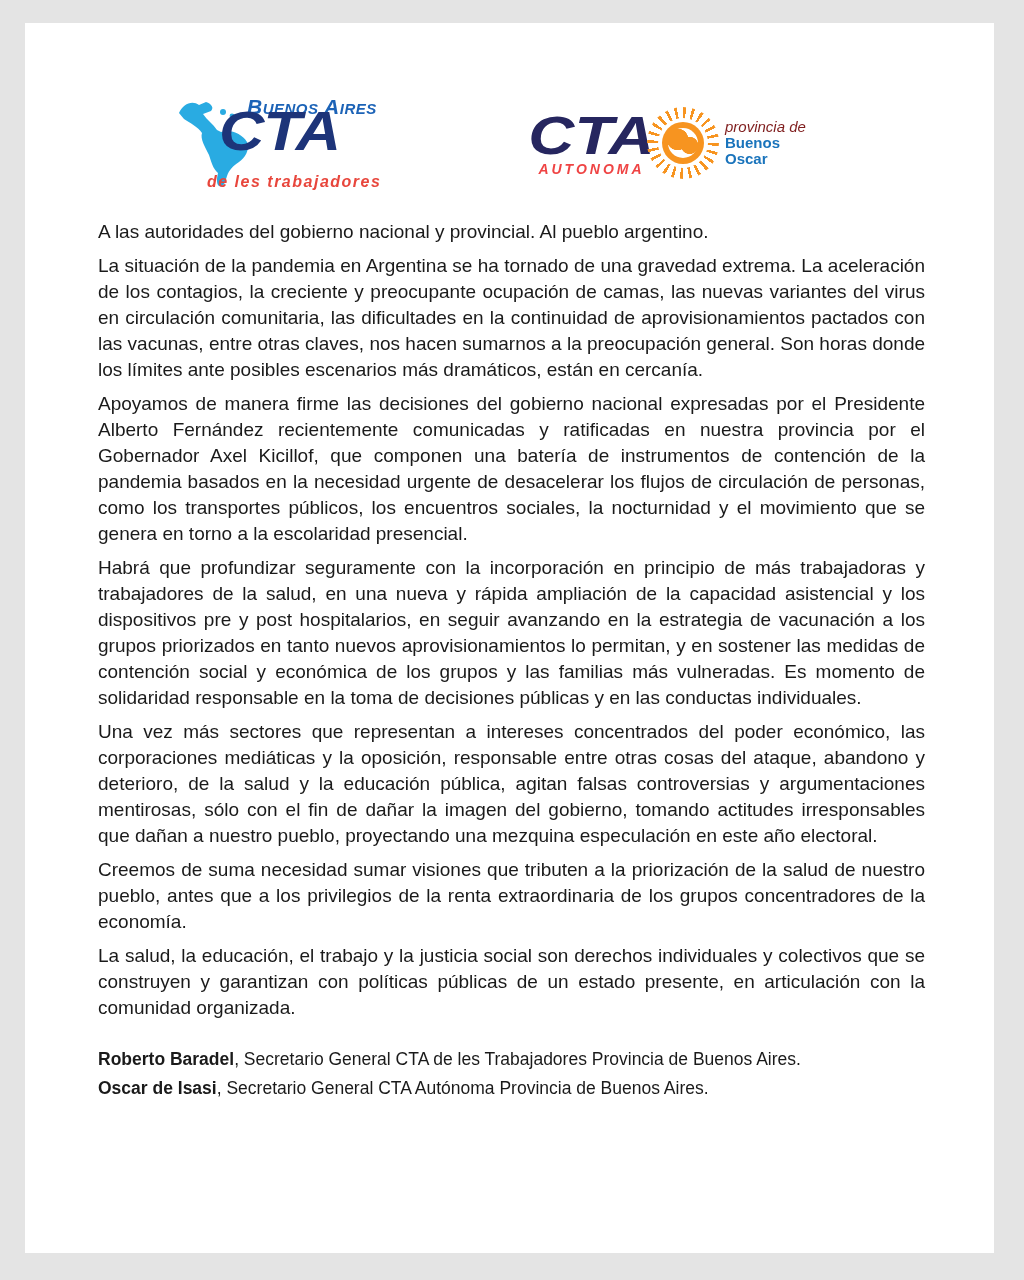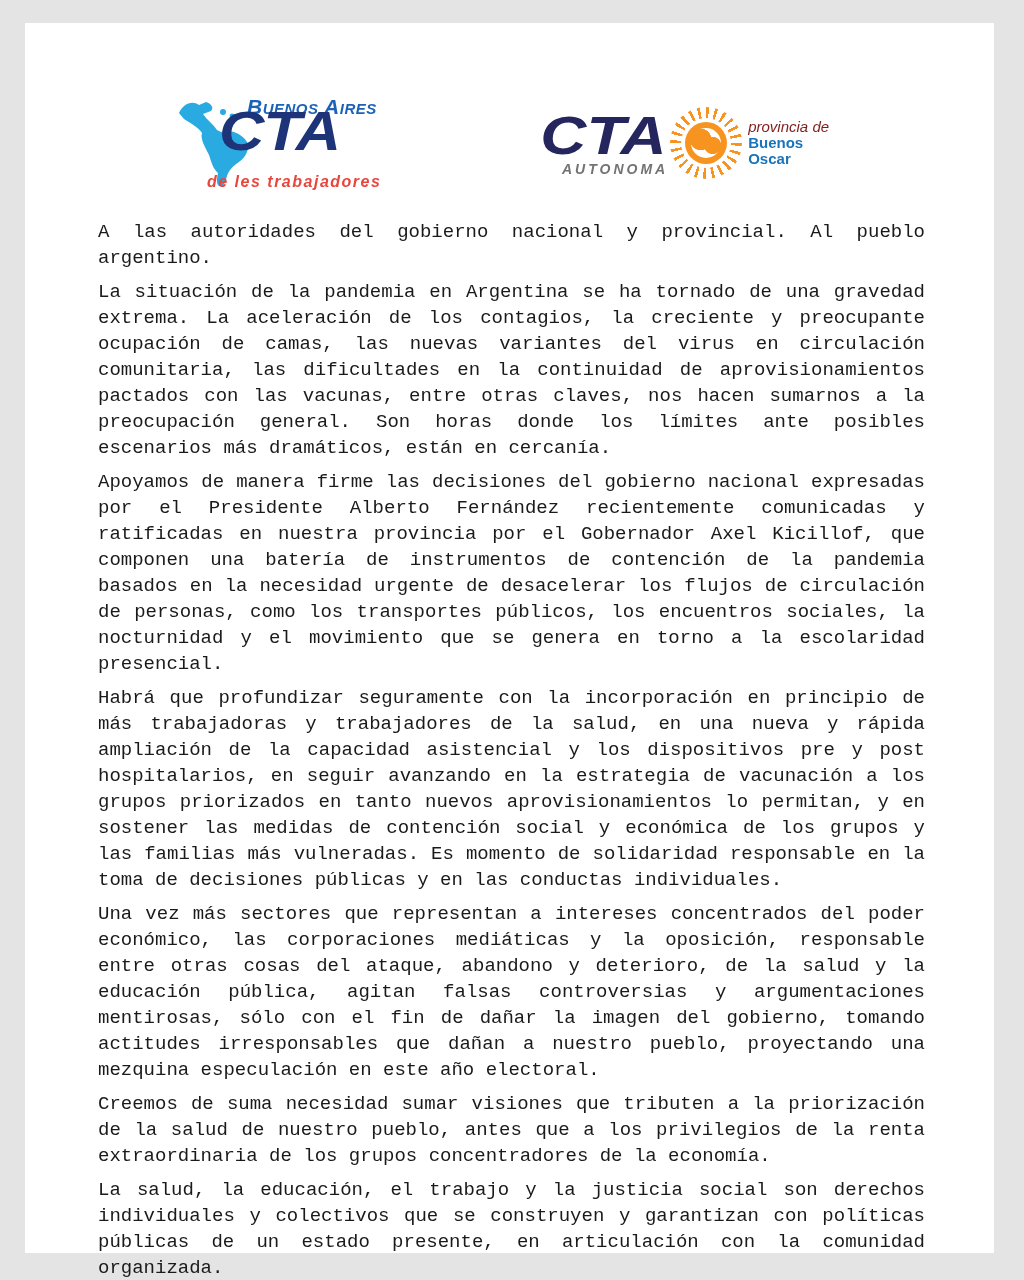--- a/index.html
+++ b/index.html
@@ -42,22 +42,22 @@
     font-weight:bold; font-size:16px; color:#e8463c;
     letter-spacing:1.5px; white-space:nowrap;font-style:italic;
   }
   .logo-right { position:relative; width:312px; height:84px; flex:0 0 auto; display:flex; align-items:center; }
   .logo-right .cta-block { display:flex; flex-direction:column; align-items:center; }
   .logo-right .cta-a {
     font-style:italic; font-weight:800; font-size:54px; line-height:50px;
     color:#26265f; letter-spacing:0; transform:scaleX(1.18); transform-origin:50% 50%;
   }
   .logo-right .autonoma {
-    font-style:italic; font-weight:800; font-size:14px; color:#737373;
-    letter-spacing:3px; margin-top:1px; white-space:nowrap;margin-left:24px;
+    font-style:italic; font-weight:800; font-size:14px; color:#ef4444;
+    letter-spacing:3px; margin-top:1px; white-space:nowrap;
   }
   .sun { width:72px; height:72px; position:relative; margin:0 4px 0 2px; flex:0 0 auto; }
   .sun-rays { position:absolute; inset:0; border-radius:50%;
     background:repeating-conic-gradient(#f79420 0deg 5deg, transparent 5deg 15deg); }
   .sun-ring { position:absolute; inset:11px; border-radius:50%; background:#ffffff; }
   .sun-core { position:absolute; inset:15px; border-radius:50%; background:#f79420; }
   .sun-globe { position:absolute; inset:21px; border-radius:50%; background:#ffffff;
     background-image:
       radial-gradient(circle at 32% 38%, #f79420 0 38%, transparent 40%),
       radial-gradient(circle at 72% 58%, #f79420 0 30%, transparent 32%);
@@ -76,21 +76,20 @@
     font-weight:bold; font-size:35px; line-height:37px; letter-spacing:-0.3px;
     transform:scaleX(0.65); transform-origin:0 50%;
   }
 
   
   .body-text { margin-top:26px; }
   .body-text p {
     margin:0 0 8px 0;
     font-size:19px; line-height:26px;
     text-align:justify;
-    font-family:Liberation Mono, monospace;
   }
   .signatures { margin-top:24px; }
   .sig-line { font-size:17.5px; line-height:29px; }
   .sig-line .sig-name { font-weight:bold; }
 </style>
 </head>
 <body>
 
 <div class="paper">
 
@@ -134,14 +133,22 @@
   <div class="body-text">
     <p>A las autoridades del gobierno nacional y provincial. Al pueblo argentino.</p>
     <p>La situación de la pandemia en Argentina se ha tornado de una gravedad extrema. La aceleración de los contagios, la creciente y preocupante ocupación de camas, las nuevas variantes del virus en circulación comunitaria, las dificultades en la continuidad de aprovisionamientos pactados con las vacunas, entre otras claves, nos hacen sumarnos a la preocupación general. Son horas donde los límites ante posibles escenarios más dramáticos, están en cercanía.</p>
     <p>Apoyamos de manera firme las decisiones del gobierno nacional expresadas por el Presidente Alberto Fernández recientemente comunicadas y ratificadas en nuestra provincia por el Gobernador Axel Kicillof, que componen una batería de instrumentos de contención de la pandemia basados en la necesidad urgente de desacelerar los flujos de circulación de personas, como los transportes públicos, los encuentros sociales, la nocturnidad y el movimiento que se genera en torno a la escolaridad presencial.</p>
     <p>Habrá que profundizar seguramente con la incorporación en principio de más trabajadoras y trabajadores de la salud, en una nueva y rápida ampliación de la capacidad asistencial y los dispositivos pre y post hospitalarios, en seguir avanzando en la estrategia de vacunación a los grupos priorizados en tanto nuevos aprovisionamientos lo permitan, y en sostener las medidas de contención social y económica de los grupos y las familias más vulneradas. Es momento de solidaridad responsable en la toma de decisiones públicas y en las conductas individuales.</p>
     <p>Una vez más sectores que representan a intereses concentrados del poder económico, las corporaciones mediáticas y la oposición, responsable entre otras cosas del ataque, abandono y deterioro, de la salud y la educación pública, agitan falsas controversias y argumentaciones mentirosas, sólo con el fin de dañar la imagen del gobierno, tomando actitudes irresponsables que dañan a nuestro pueblo, proyectando una mezquina especulación en este año electoral.</p>
     <p>Creemos de suma necesidad sumar visiones que tributen a la priorización de la salud de nuestro pueblo, antes que a los privilegios de la renta extraordinaria de los grupos concentradores de la economía.</p>
     <p>La salud, la educación, el trabajo y la justicia social son derechos individuales y colectivos que se construyen y garantizan con políticas públicas de un estado presente, en articulación con la comunidad organizada.</p>
   </div>
 
+  <div class="signatures">
+    <div class="sig-line">
+      <span class="sig-name">Roberto Baradel</span><span>, Secretario General CTA de les Trabajadores Provincia de Buenos Aires.</span>
+    </div>
+    <div class="sig-line">
+      <span class="sig-name">Oscar de Isasi</span><span>, Secretario General CTA Autónoma Provincia de Buenos Aires.</span>
+    </div>
+  </div>
 
 </div>
 
 </body></html>

